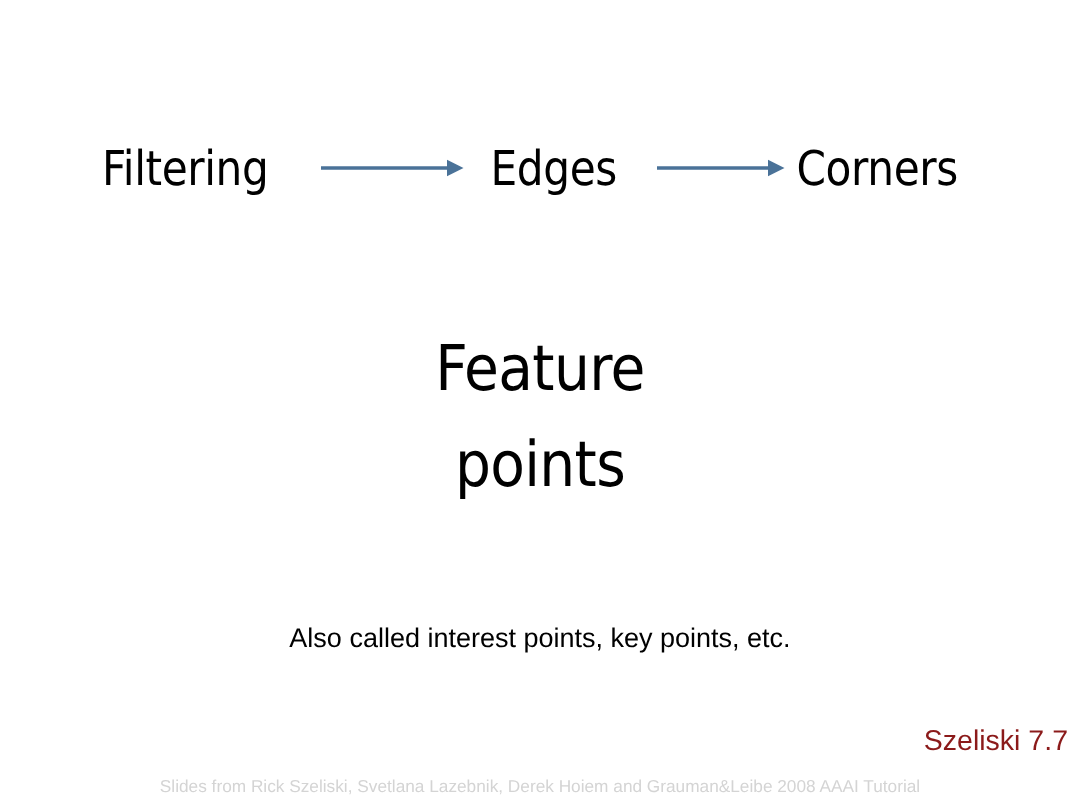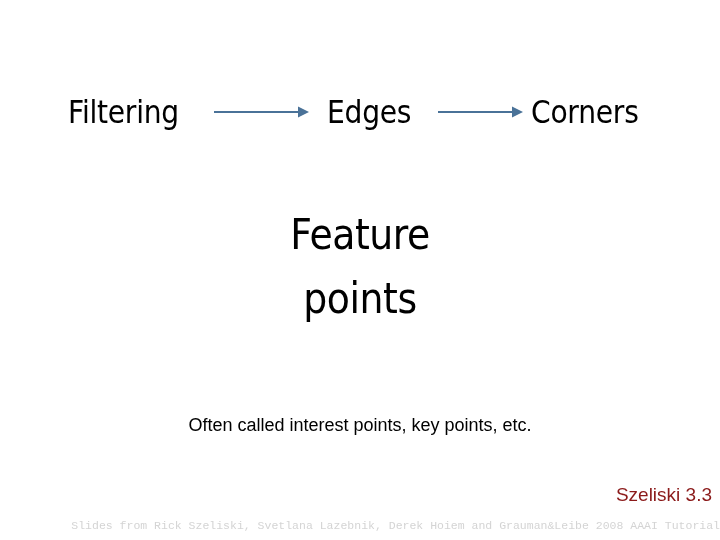--- a/index.html
+++ b/index.html
@@ -52,21 +52,21 @@
     height: 22px;
   }
   #arrow-1 { left: 214px; width: 96px; }
   #arrow-2 { left: 438px; width: 86px; }
   .pipeline-arrow svg { display: block; }
 
   
   #headline {
     position: absolute;
     left: 0;
-    top: 203px;
+    top: 214px;
     width: 720px;
     text-align: center;
     font-family: "DejaVu Sans", sans-serif;
     font-size: 42px;
     font-weight: 400;
     line-height: 64px;
     color: #000000;
     letter-spacing: -0.5px;
   }
   #headline .hl-line {
@@ -97,22 +97,22 @@
     font-size: 19px;
     color: #8B1A1A;
     white-space: nowrap;
   }
 
   #credits {
     position: absolute;
     left: 0;
     top: 519px;
     width: 720px;
-    text-align: right;
-    font-family: Liberation Mono, monospace;
+    text-align: center;
+    font-family: Liberation Sans, sans-serif;
     font-size: 11.5px;
     color: #d4d4d4;
     white-space: nowrap;
   }
 </style>
 </head>
 <body>
 
 <div id="slide">
 
@@ -139,20 +139,20 @@
     <div class="stage-label" id="stage-corners">Corners</div>
 
   </div>
 
   <div id="headline">
     <span class="hl-line">Feature</span>
     <span class="hl-line">points</span>
   </div>
 
   <div id="description">
-    <span class="desc-line">Often called interest points, key points, etc.</span>
+    <span class="desc-line">Also called interest points, key points, etc.</span>
   </div>
 
-  <div id="reference">Szeliski 3.3</div>
+  <div id="reference">Szeliski 7.7</div>
 
   <div id="credits">Slides from Rick Szeliski, Svetlana Lazebnik, Derek Hoiem and Grauman&amp;Leibe 2008 AAAI Tutorial</div>
 
 </div>
 
 </body></html>

